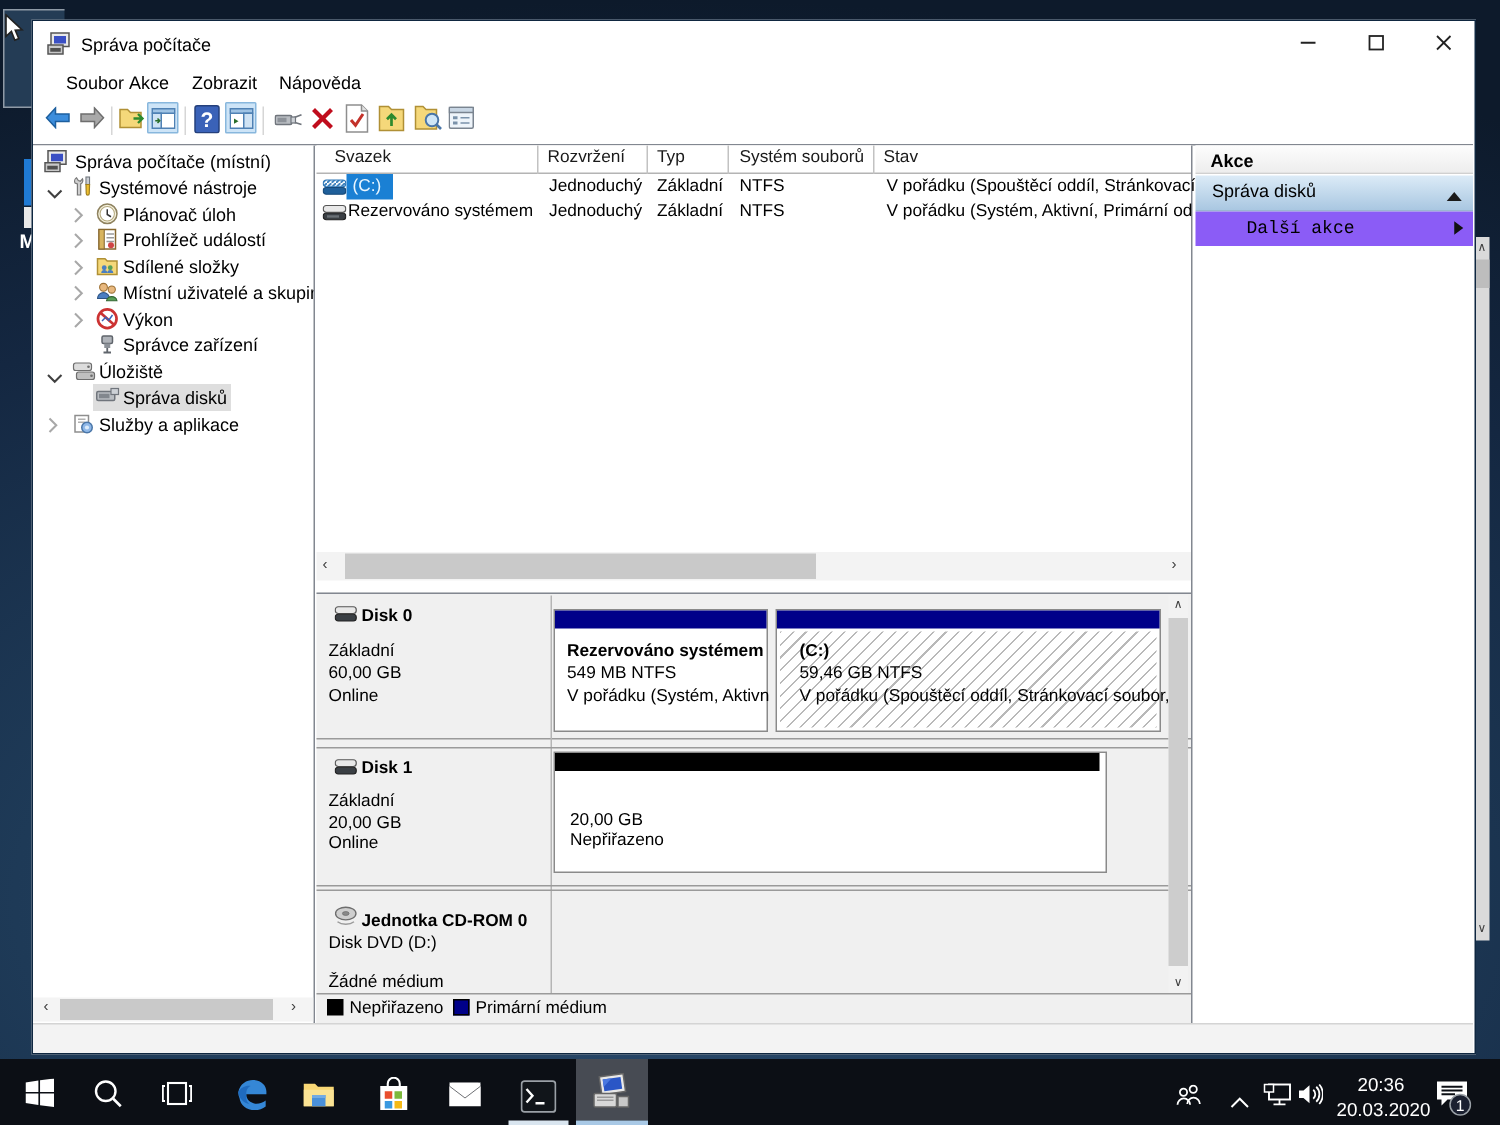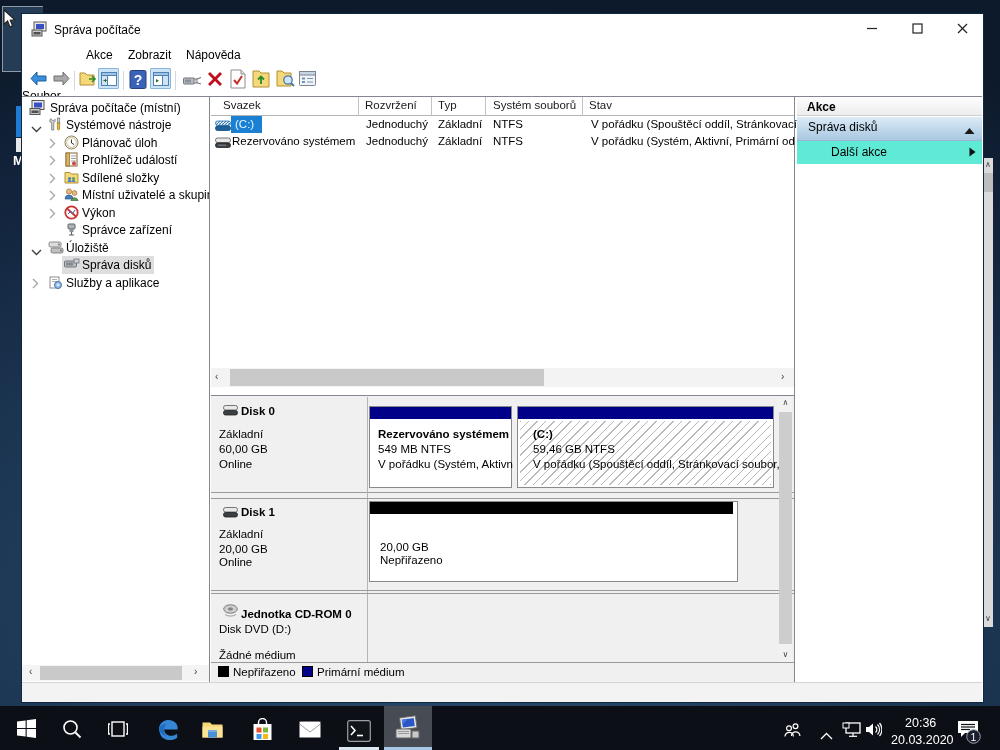--- a/index.html
+++ b/index.html
@@ -46,21 +46,21 @@
 #diskpane { left:0; top:298px; width:583px; height:288px; background:#f0f0f0; border-top:1px solid #828790; }
 .dlabel { position:absolute; font-size:11.5px; color:#000; white-space:nowrap; }
 .dbold { font-weight:bold; font-size:11.5px; }
 .pbox { position:absolute; border:1px solid #8a8a8a; background:#fff; }
 .pbar { position:absolute; left:0; top:0; width:100%; height:12px; }
 .ptext { position:absolute; font-size:11.5px; white-space:nowrap; }
 .hatch { background:repeating-linear-gradient(135deg, #b9b9b9 0px, #b9b9b9 1px, #ffffff 1px, #ffffff 6px); }
 
 #akhead { position:absolute; left:0; top:0; width:185px; height:19px; background:linear-gradient(#fdfdfd,#ededed); border-bottom:1px solid #d0d0d0; }
 #akrow1 { position:absolute; left:0; top:20px; width:185px; height:24px; background:linear-gradient(#dcebf7,#a9c7e1); border-bottom:1px solid #9ab6d0; }
-#akrow2 { position:absolute; left:0; top:44px; width:185px; height:23px; background:#5eead4; }
+#akrow2 { position:absolute; left:0; top:44px; width:185px; height:23px; background:#8b5cf6;font-family:Liberation Mono, monospace; }
 
 #taskbar { left:0; top:706px; width:1000px; height:44px; background:#0c0f15; }
 .tray { position:absolute; color:#fff; }
 .tbico { position:absolute; }
 #appbox { position:absolute; left:384px; top:0; width:48px; height:41px; background:#474b53; }
 </style>
 </head>
 <body>
 <div class="abs" id="bw1"></div>
 <div class="abs" id="bscroll"></div>
@@ -85,21 +85,21 @@
         <line x1="0" y1="5.5" x2="10" y2="5.5" stroke="#222" stroke-width="1.2"></line>
       </svg></div>
   <div class="abs winbtn" style="left:880px;"><svg width="11" height="11" viewBox="0 0 11 11">
         <rect x="1" y="1" width="9" height="9" fill="none" stroke="#222" stroke-width="1.2"></rect>
       </svg></div>
   <div class="abs winbtn" style="left:925px;"><svg width="11" height="11" viewBox="0 0 11 11">
         <line x1="1" y1="1" x2="10" y2="10" stroke="#222" stroke-width="1.2"></line>
         <line x1="10" y1="1" x2="1" y2="10" stroke="#222" stroke-width="1.2"></line>
       </svg></div>
   <div class="abs" id="menubar">
-    <span class="menuitem" style="left:0;margin-top:41px;">Soubor</span>
+    <span class="menuitem" style="left:22px;">Soubor</span>
     <span class="menuitem" style="left:64px;">Akce</span>
     <span class="menuitem" style="left:106px;">Zobrazit</span>
     <span class="menuitem" style="left:164px;">Nápověda</span>
   </div>
   <div class="abs" id="toolbar">
     <div class="tbtn" style="left:8px; top:6px;"><svg width="17" height="15" viewBox="0 0 17 15">
           <path d="M7 1 L1 7.5 L7 14 L7 10 L16 10 L16 5 L7 5 Z" fill="#3c8ddc" stroke="#1d5f9e" stroke-width="1"></path>
         </svg></div>
     <div class="tbtn" style="left:31px; top:6px;"><svg width="17" height="15" viewBox="0 0 17 15">
           <path d="M10 1 L16 7.5 L10 14 L10 10 L1 10 L1 5 L10 5 Z" fill="#a9a9a9" stroke="#6e6e6e" stroke-width="1"></path>

